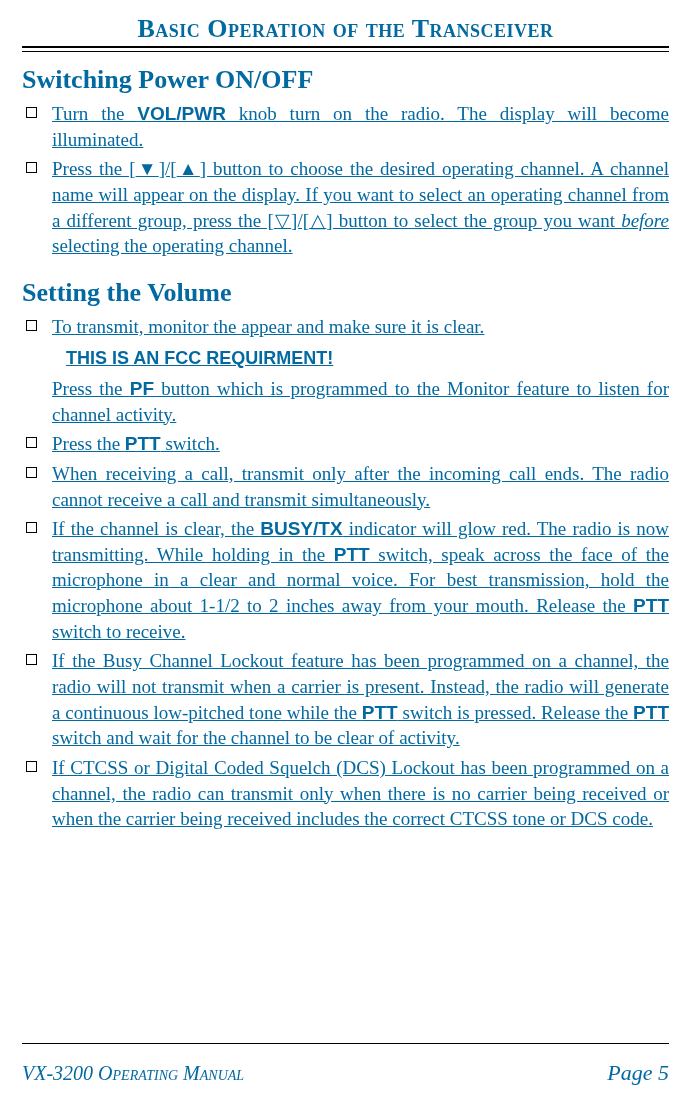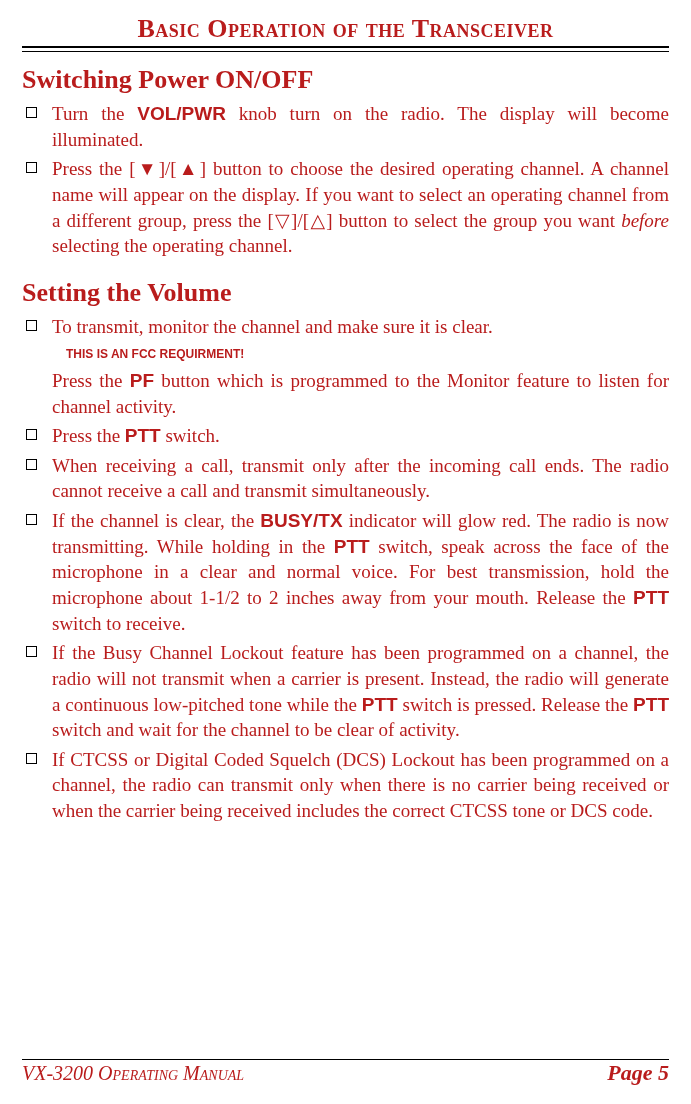--- a/index.html
+++ b/index.html
@@ -6,21 +6,21 @@
     margin: 0;
     padding: 0;
     background: #fff;
   }
   .page {
     width: 691px;
     height: 1104px;
     box-sizing: border-box;
     padding: 14px 22px 18px 22px;
     font-family: "Times New Roman", Times, serif;
-    color: #b91c1c;
+    color: #0369a1;
     position: relative;
     display: flex;
     flex-direction: column;
   }
   .banner {
     text-align: center;
     font-family: "Times New Roman", Times, serif;
     font-weight: bold;
     font-size: 26px;
     font-variant: small-caps;
@@ -44,20 +44,21 @@
   }
   .h2 {
     font-weight: bold;
     font-size: 26px;
     margin: 0 0 4px 0;
   }
   ul.cb {
     list-style: none;
     padding: 0;
     margin: 1px 0 16px 0;
+    text-decoration: underline;
   }
   ul.cb > li {
     position: relative;
     padding-left: 30px;
     text-align: justify;
     margin: 0 0 4px 0;
   }
   ul.cb > li.checkbox::before {
     content: "";
     position: absolute;
@@ -68,48 +69,47 @@
     border: 1.8px solid #000;
     box-sizing: border-box;
   }
   .sans-bold {
     font-family: Arial, Helvetica, sans-serif;
     font-weight: bold;
   }
   .fcc {
     font-family: Arial, Helvetica, sans-serif;
     font-weight: bold;
-    font-size: 12px;
+    font-size: 18px;
     margin: 6px 0 6px 14px;
     display: block;
   }
   .sub {
     margin: 0 0 4px 0;
     text-align: justify;
   }
   .sym { font-family: Arial, "Segoe UI Symbol", sans-serif; }
   .footer-rule {
     border-top: 1px solid #000;
     margin-top: 6px;
-    padding-top: 0;
+    padding-top: 16px;
     display: flex;
     justify-content: space-between;
     align-items: baseline;
   }
   .footer-left {
     font-style: italic;
     font-variant: small-caps;
     font-size: 20px;
     font-family: "Times New Roman", Times, serif;
   }
   .footer-right {
     font-style: italic;
     font-size: 22px;
     font-family: "Times New Roman", Times, serif;
-    font-weight: bold;
   }
 </style>
 </head>
 <body>
 
 <div class="page">
 
   <div class="banner">Basic Operation of the Transceiver</div>
   <div class="banner-rule"></div>
 
@@ -123,21 +123,21 @@
       </li>
       <li class="checkbox">
         <span>Press the [</span><span class="sym">▼</span><span>]/[</span><span class="sym">▲</span><span>] button to choose the desired operating channel. A channel name will appear on the display. If you want to select an operating channel from a different group, press the [</span><span class="sym">▽</span><span>]/[</span><span class="sym">△</span><span>] button to select the group you want </span><em>before</em><span> selecting the operating channel.</span>
       </li>
     </ul>
 
     <div class="h2">Setting the Volume</div>
 
     <ul class="cb">
       <li class="checkbox">
-        <span>To transmit, monitor the channel and make sure it is clear.</span>
+        <span>To transmit, monitor the appear and make sure it is clear.</span>
         <span class="fcc">THIS IS AN FCC REQUIRMENT!</span>
         <div class="sub">
           <span>Press the </span><span class="sans-bold">PF</span><span> button which is programmed to the Monitor feature to listen for channel activity.</span>
         </div>
       </li>
       <li class="checkbox">
         <span>Press the </span><span class="sans-bold">PTT</span><span> switch.</span>
       </li>
       <li class="checkbox">
         <span>When receiving a call, transmit only after the incoming call ends. The radio cannot receive a call and transmit simultaneously.</span>

